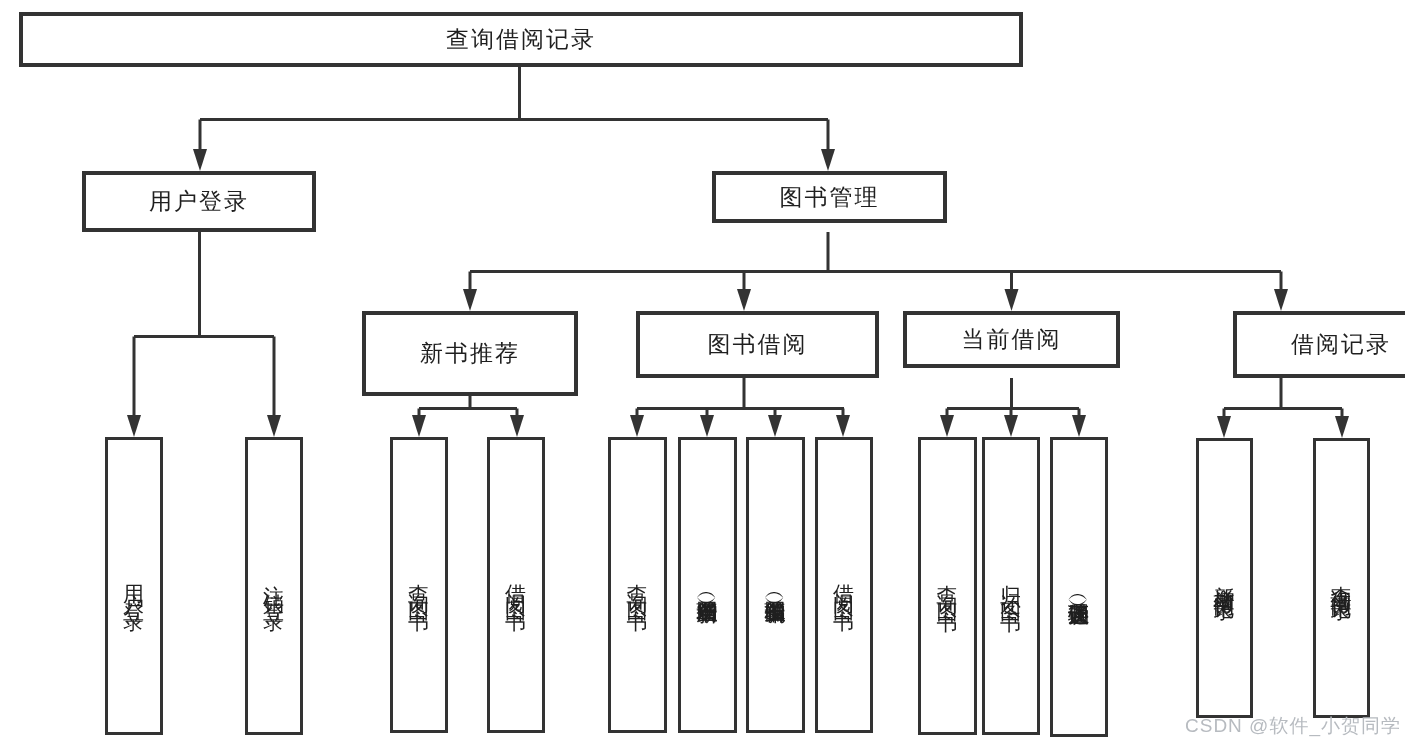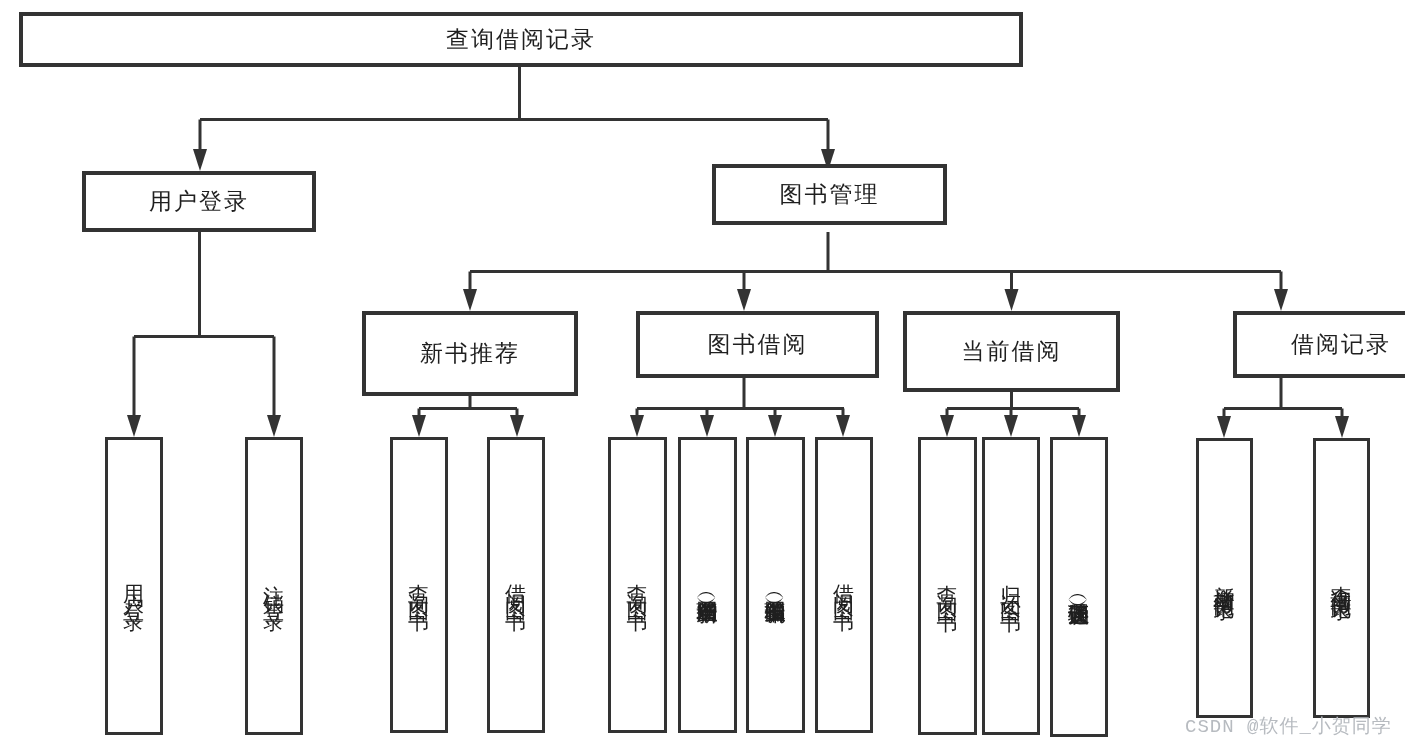--- a/index.html
+++ b/index.html
@@ -43,21 +43,20 @@
   .sp8{letter-spacing:9px;}
   .sp2{letter-spacing:3px;}
   .sp0{letter-spacing:0;font-size:20px;}
   .watermark{
     position:absolute;
     left:1185px;top:713px;
     font-size:19px;
     color:var(--wm);
     letter-spacing:1px;
     white-space:nowrap;
-    font-family:Liberation Mono, monospace;
   }
 </style>
 </head>
 <body>
 
 <div class="stage">
 
   <svg class="wires" viewBox="0 0 1405 747" xmlns="http://www.w3.org/2000/svg">
     <defs>
       <marker id="arw" viewBox="0 0 24 16" refX="1" refY="8" markerWidth="24" markerHeight="16" markerUnits="userSpaceOnUse" orient="auto">
@@ -99,31 +98,31 @@
     <path class="wire" marker-end="url(#arw)" d="M1342,408.5 V416"></path>
   </svg>
 
   <div class="box" style="left:19px;top:12px;width:1004px;height:55px;border-width:4px">
     <span class="h">查询借阅记录</span>
   </div>
 
   <div class="box" style="left:82px;top:171px;width:234px;height:61px;border-width:4px">
     <span class="h">用户登录</span>
   </div>
-  <div class="box" style="left:712px;top:164px;width:235px;height:61px;border-width:4px">
+  <div class="box" style="left:712px;top:171px;width:235px;height:52px;border-width:4px">
     <span class="h">图书管理</span>
   </div>
 
   <div class="box" style="left:362px;top:311px;width:216px;height:85px;border-width:4px">
     <span class="h">新书推荐</span>
   </div>
   <div class="box" style="left:636px;top:311px;width:243px;height:67px;border-width:4px">
     <span class="h">图书借阅</span>
   </div>
-  <div class="box" style="left:903px;top:311px;width:217px;height:81px;border-width:4px">
+  <div class="box" style="left:903px;top:311px;width:217px;height:57px;border-width:4px">
     <span class="h">当前借阅</span>
   </div>
   <div class="box" style="left:1233px;top:311px;width:216px;height:67px;border-width:4px">
     <span class="h">借阅记录</span>
   </div>
 
   <div class="box" style="left:105px;top:437px;width:58px;height:298px">
     <span class="v sp8">用户登录</span>
   </div>
   <div class="box" style="left:245px;top:437px;width:58px;height:298px">

